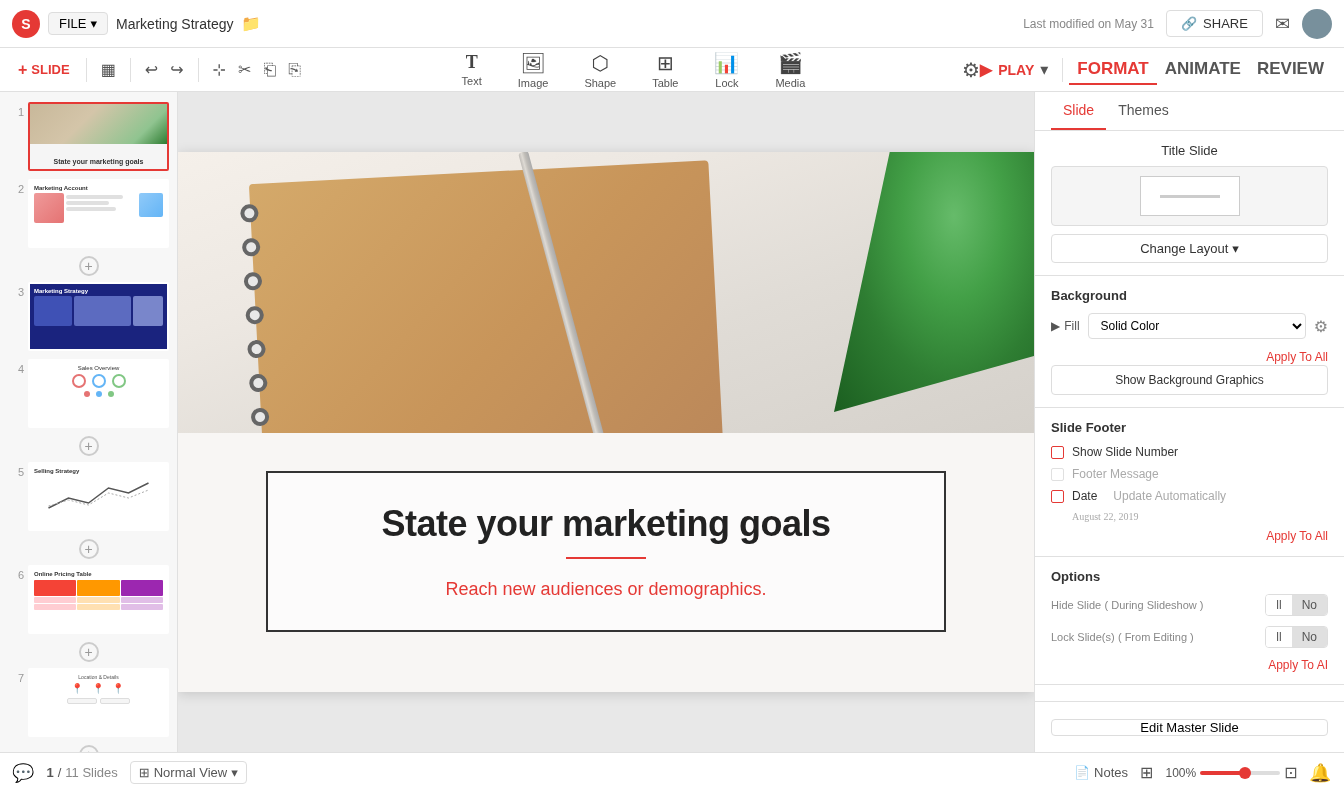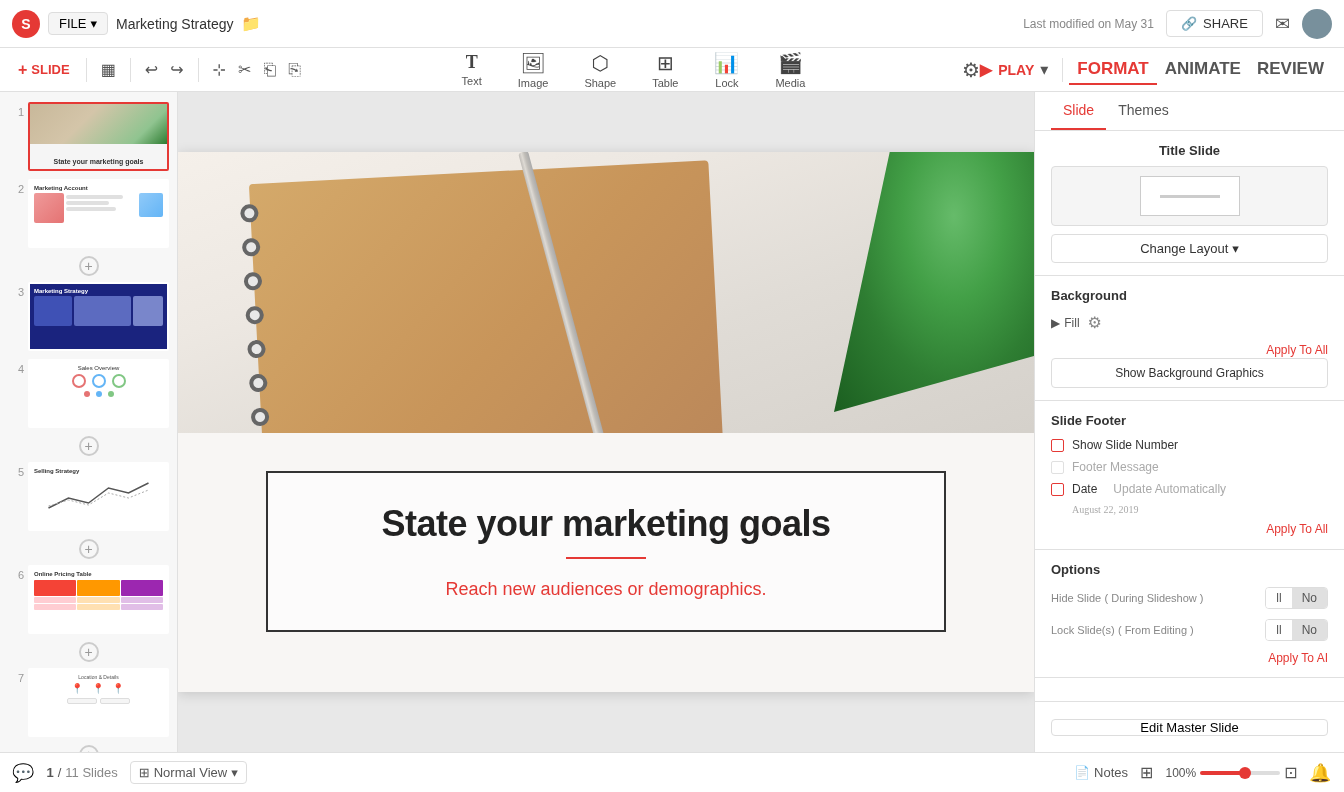--- a/index.html
+++ b/index.html
@@ -159,21 +159,21 @@
     .zoom-area { display: flex; align-items: center; gap: 4px; font-size: 12px; color: #555; }
     .zoom-slider { width: 80px; height: 4px; background: linear-gradient(90deg, #e53935 60%, #ddd 60%); border-radius: 2px; position: relative; cursor: pointer; }
     .zoom-thumb { width: 12px; height: 12px; background: #e53935; border-radius: 50%; position: absolute; top: -4px; left: 56%; transform: translateX(-50%); }
 
     
     .slide-panel::-webkit-scrollbar { width: 4px; }
     .slide-panel::-webkit-scrollbar-thumb { background: #ccc; border-radius: 2px; }
     .right-panel::-webkit-scrollbar { width: 4px; }
     .right-panel::-webkit-scrollbar-thumb { background: #ccc; border-radius: 2px; }
     .small-icon-btn { display: flex; align-items: center; font-size: 16px; color: #555; cursor: pointer; padding: 4px; border-radius: 4px; }
-    .layout-title { font-size: 13px; font-weight: 700; color: #333; text-align: center; margin-bottom: 8px; }
+    .layout-title { font-size: 13px; font-weight: 400; color: #333; text-align: center; margin-bottom: 8px; }
   </style>
 </head>
 <body>
 
 <div class="topbar">
   <div class="logo">S</div>
   <button class="file-btn">
     <span>FILE</span>
     <span>▾</span>
   </button>
@@ -452,20 +452,26 @@
       </button>
     </div>
 
     <div class="bg-section">
       <div class="section-title">Background</div>
       <div class="fill-row">
         <span class="fill-label">
           <span>▶</span>
           <span>Fill</span>
         </span>
+        <select class="fill-select">
+          <option>Solid Color</option>
+          <option>Gradient</option>
+          <option>Image</option>
+          <option>None</option>
+        </select>
         <span class="fill-gear">⚙</span>
       </div>
       <div style="text-align:right;">
         <span class="apply-all-link">Apply To All</span>
       </div>
       <button class="show-bg-btn">Show Background Graphics</button>
     </div>
 
     <div class="footer-section">
       <div class="section-title">Slide Footer</div>

